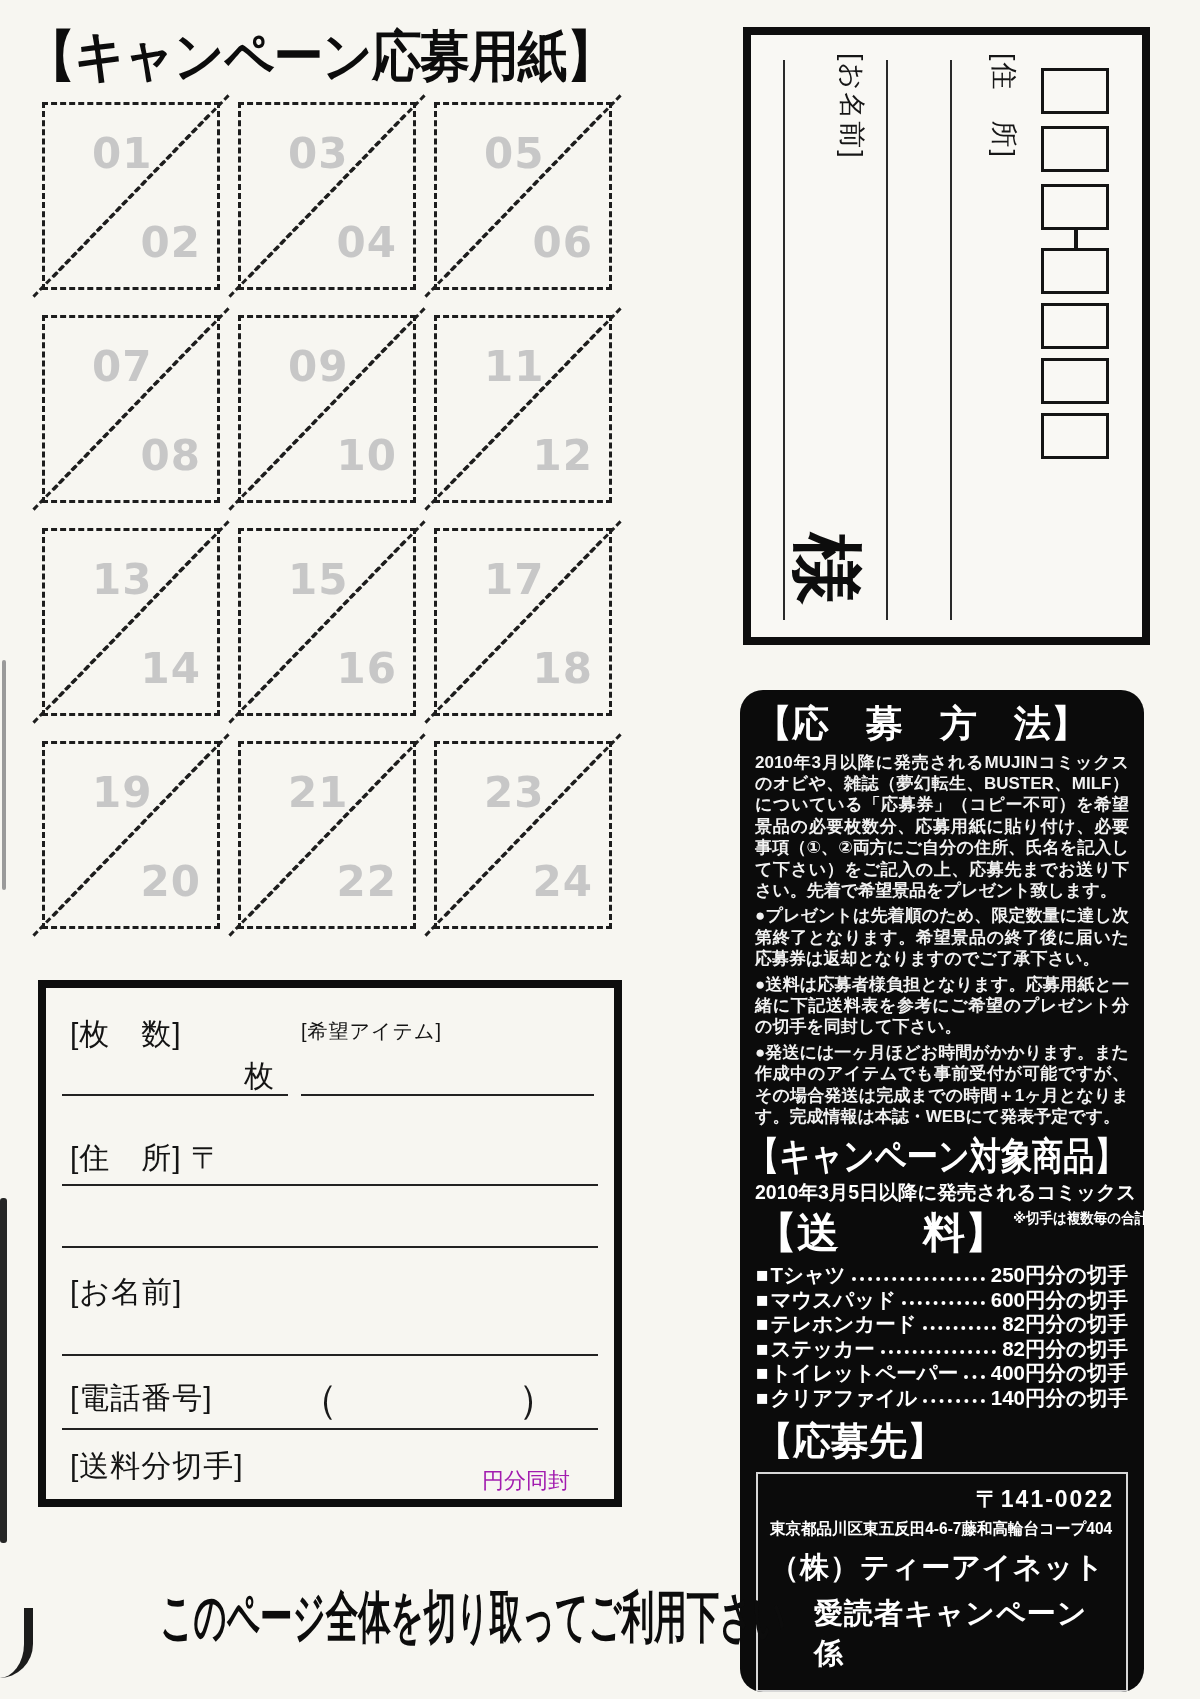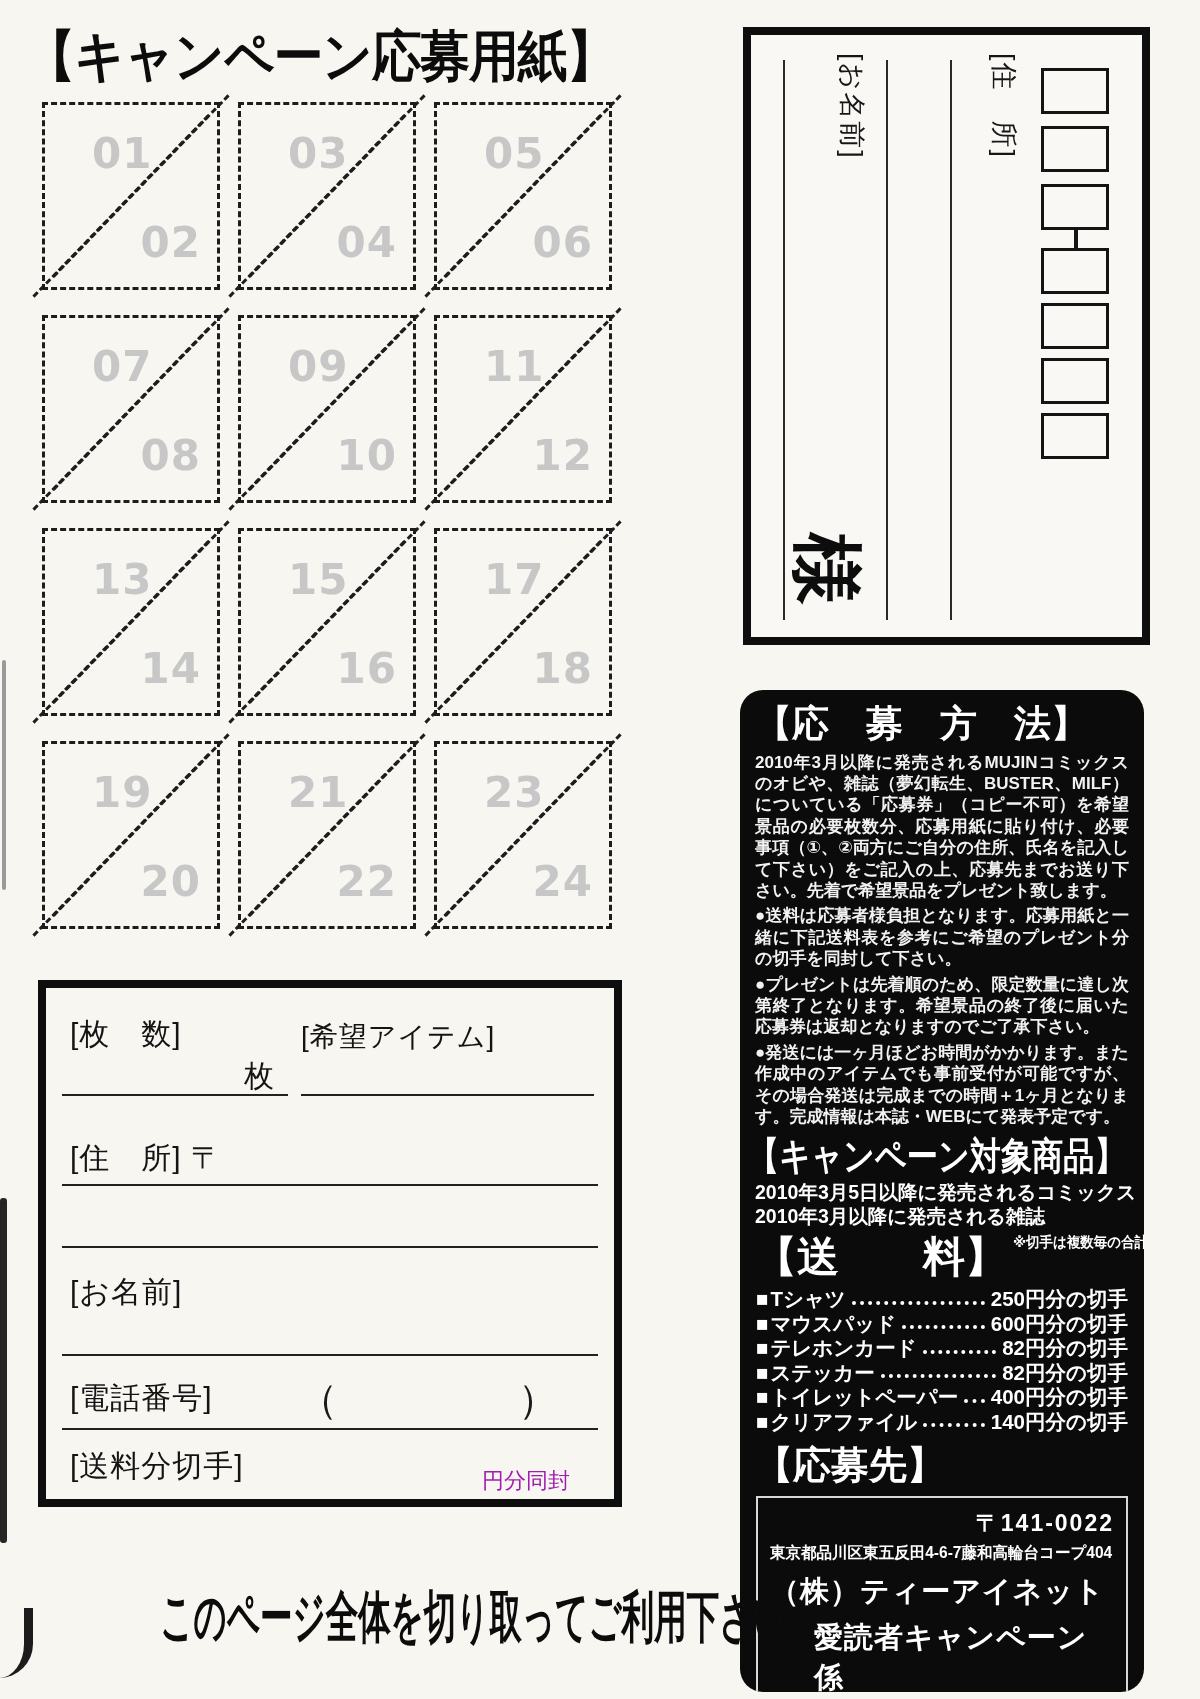--- a/index.html
+++ b/index.html
@@ -209,21 +209,21 @@
       <div class="pc-line" style="top:190px"></div>
       <div class="pc-line" style="top:254px"></div>
       <div class="pc-label" style="top:272px">[お名前]</div>
       <div class="pc-sama">様</div>
       <div class="pc-line" style="top:357px"></div>
     </div>
   </div>
 
   <div class="form-box">
     <div class="f-label" style="left:24px;top:26px">[枚　数]</div>
-    <div class="f-label" style="left:255px;top:30px;font-size:28px">[希望アイテム]</div>
+    <div class="f-label" style="left:255px;top:30px;font-size:20px">[希望アイテム]</div>
     <div class="f-label" style="left:198px;top:68px">枚</div>
     <div class="f-line" style="left:16px;top:106px;width:226px"></div>
     <div class="f-line" style="left:255px;top:106px;width:293px"></div>
 
     <div class="f-label" style="left:24px;top:150px">[住　所] 〒</div>
     <div class="f-line" style="left:16px;top:196px;width:536px"></div>
     <div class="f-line" style="left:16px;top:258px;width:536px"></div>
 
     <div class="f-label" style="left:24px;top:284px">[お名前]</div>
     <div class="f-line" style="left:16px;top:366px;width:536px"></div>
@@ -233,27 +233,26 @@
     <div class="f-line" style="left:16px;top:440px;width:536px"></div>
 
     <div class="f-label" style="left:24px;top:458px">[送料分切手]</div>
     <div class="f-suffix" style="right:44px;top:478px">円分同封</div>
   </div>
 
   <div class="panel">
 
     <div class="hd howto">【応　募　方　法】</div>
     <div class="body-text">2010年3月以降に発売されるMUJINコミックスのオビや、雑誌（夢幻転生、BUSTER、MILF）についている「応募券」（コピー不可）を希望景品の必要枚数分、応募用紙に貼り付け、必要事項（①、②両方にご自分の住所、氏名を記入して下さい）をご記入の上、応募先までお送り下さい。先着で希望景品をプレゼント致します。</div>
+    <div class="body-text">●プレゼントは先着順のため、限定数量に達し次第終了となります。希望景品の終了後に届いた応募券は返却となりますのでご了承下さい。</div>
     <div class="body-text">●送料は応募者様負担となります。応募用紙と一緒に下記送料表を参考にご希望のプレゼント分の切手を同封して下さい。</div>
-    <div class="body-text">●プレゼントは先着順のため、限定数量に達し次第終了となります。希望景品の終了後に届いた応募券は返却となりますのでご了承下さい。</div>
     <div class="body-text">●発送には一ヶ月ほどお時間がかかります。また作成中のアイテムでも事前受付が可能ですが、その場合発送は完成までの時間＋1ヶ月となります。完成情報は本誌・WEBにて発表予定です。</div>
 
     <div class="hd products">【キャンペーン対象商品】</div>
     <div class="prod-line">2010年3月5日以降に発売されるコミックス</div>
-    <div class="prod-line">2010年3月以降に発売される雑誌</div>
 
     <div class="ship-row-head">
       <div class="hd ship">【送　　料】</div>
       <div class="ship-note">※切手は複数毎の合計でかまいません。</div>
     </div>
 
     <div class="price-list">
       <div class="price-row">
         <span class="sq">■</span>
         <span>Tシャツ</span>

